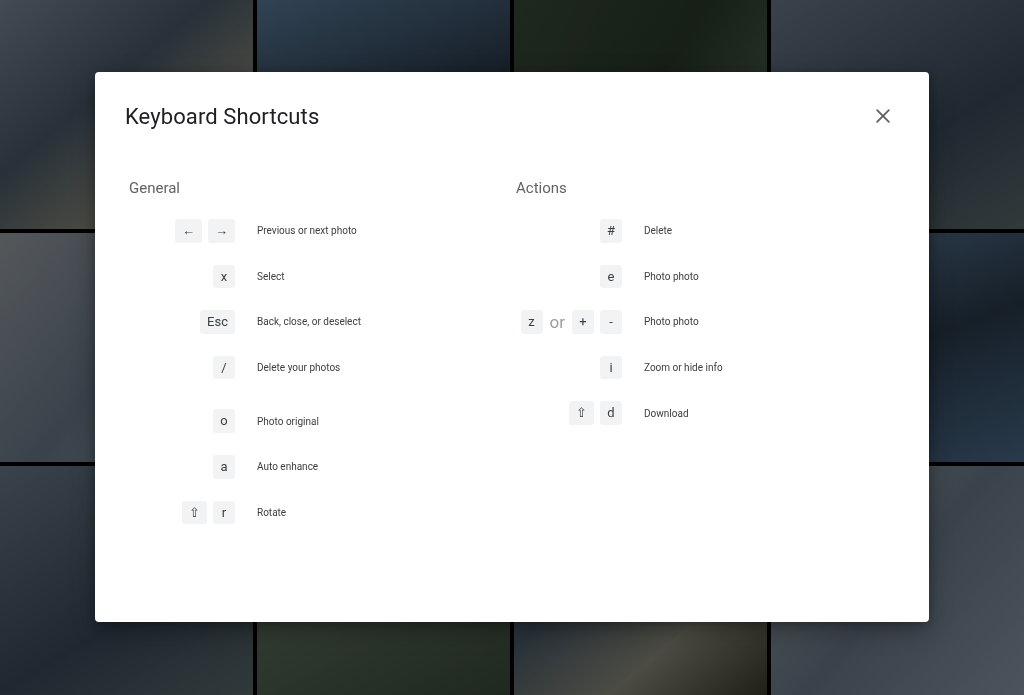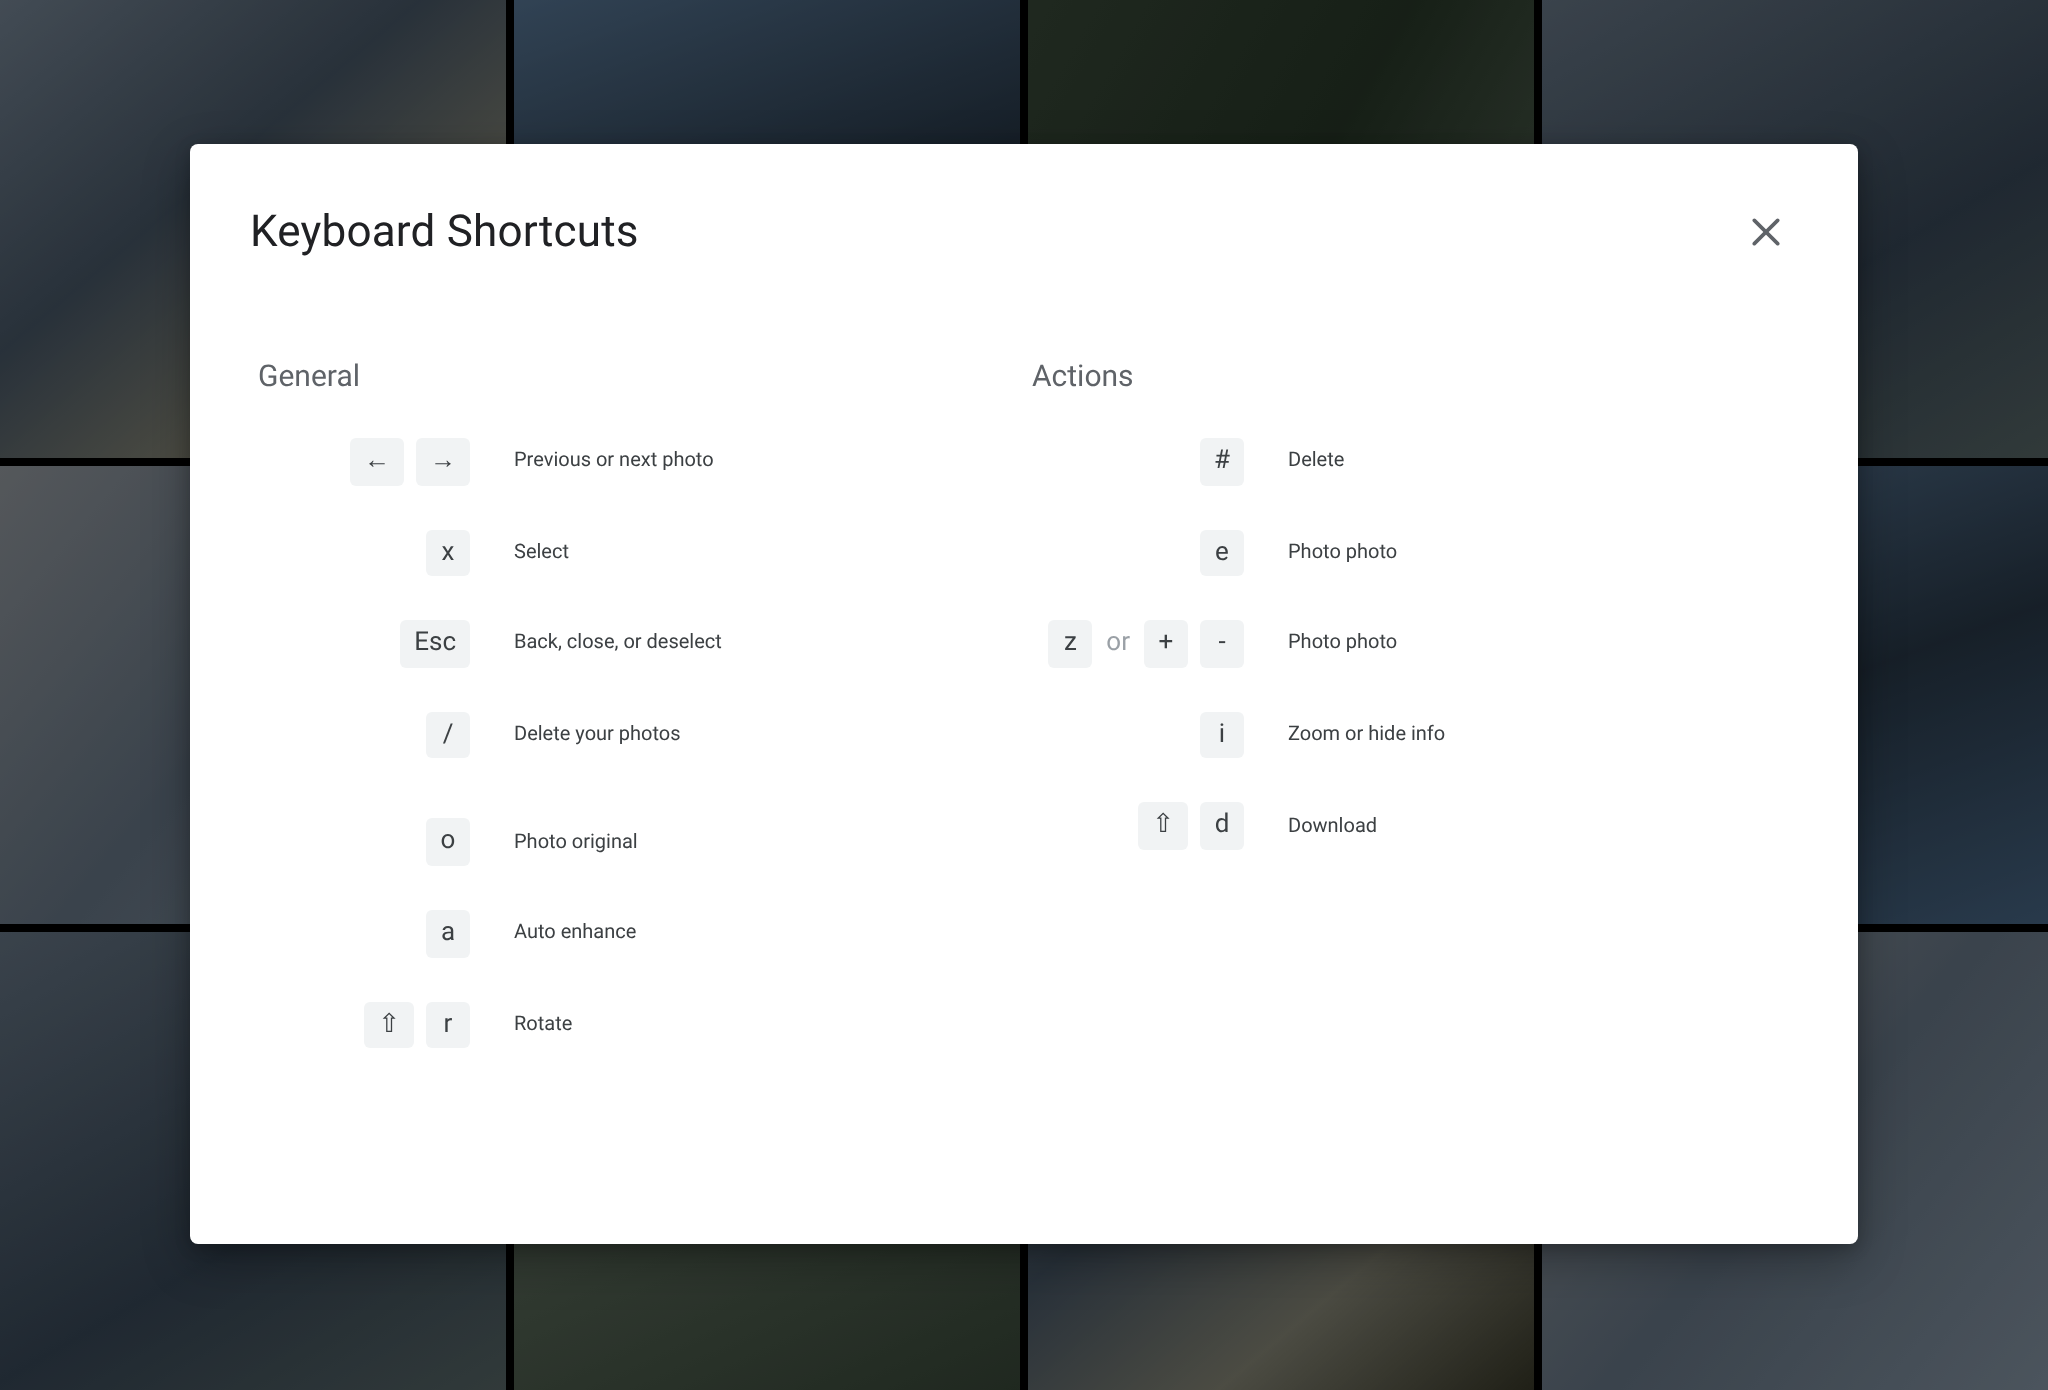--- a/index.html
+++ b/index.html
@@ -114,21 +114,21 @@
       font-size: 13px;
       padding: 4px 7px;
       border-radius: 3px;
       min-width: 22px;
       text-align: center;
       line-height: 1.2;
       font-family: inherit;
     }
     .sep {
       color: #9aa0a6;
-      font-size: 13px;
+      font-size: 17px;
       padding: 0 1px;
     }
     .desc {
       font-size: 10px;
       color: #3c4043;
       margin-left: 22px;
     }
   </style>
 </head>
 <body>

